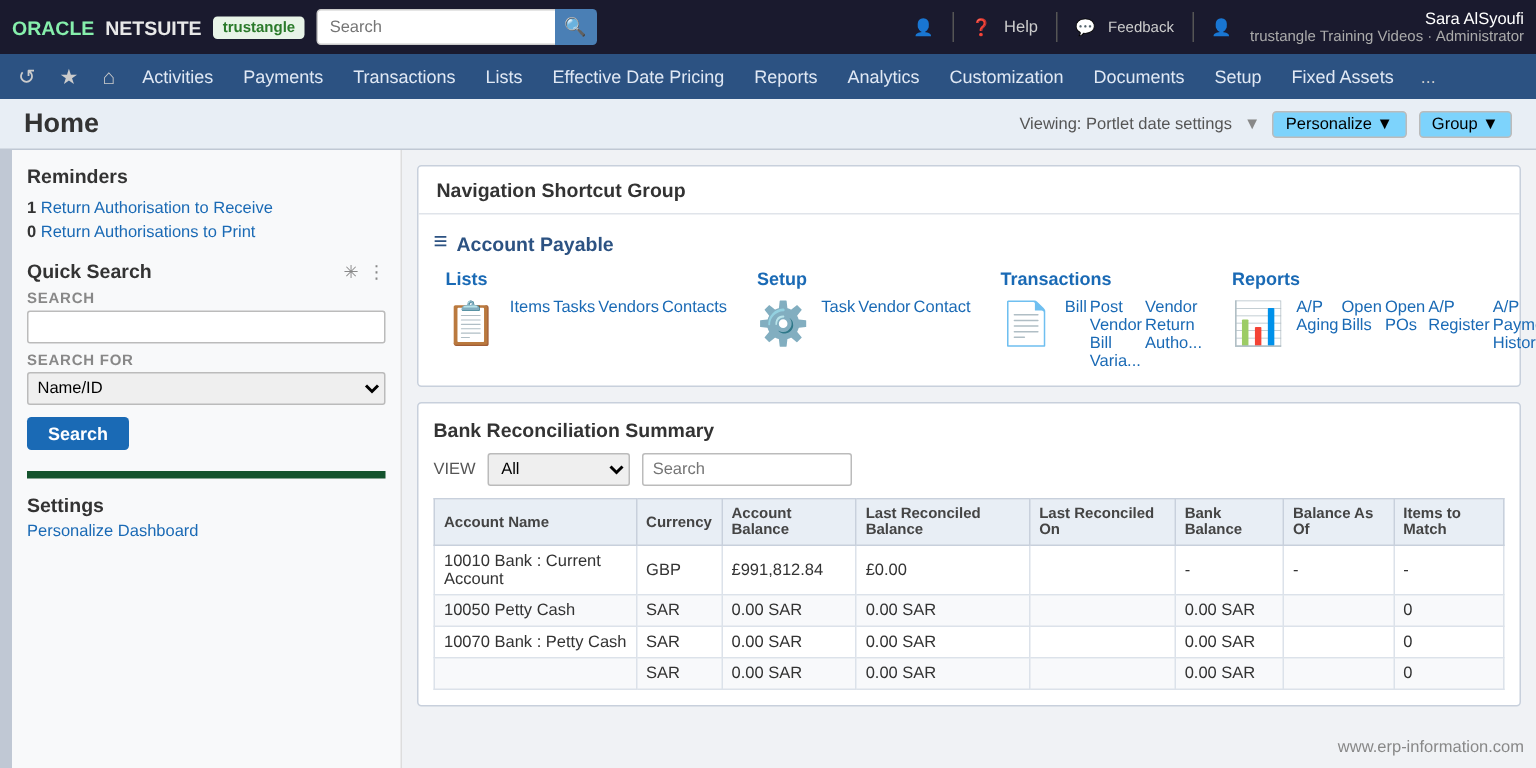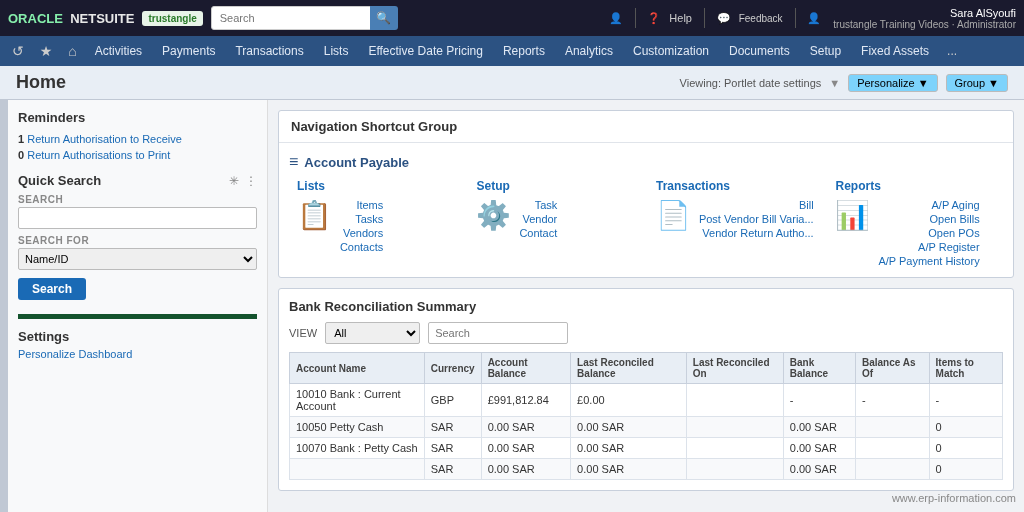--- a/index.html
+++ b/index.html
@@ -93,21 +93,21 @@
       display: flex; align-items: center; gap: 6px; margin-bottom: 8px;
       font-size: 13px; font-weight: bold; color: #2c5282;
     }
     .menu-icon { color: #2c5282; font-size: 16px; }
 
     .shortcut-columns { display: flex; gap: 20px; padding: 0 8px; }
     .shortcut-col { flex: 1; }
     .shortcut-col-title { font-size: 12px; font-weight: bold; color: #1a6ab5; margin-bottom: 6px; }
     .shortcut-col-content { display: flex; gap: 8px; align-items: flex-start; }
     .shortcut-icon { font-size: 28px; }
-    .shortcut-links { display: flex; flex-direction: column; gap: 2px; align-items: flex-end; }
+    .shortcut-links { display: flex; flex-direction: row; gap: 2px; }
     .shortcut-link { font-size: 11px; color: #1a6ab5; cursor: pointer; }
 
     
     .bank-section { padding: 10px; }
     .bank-title { font-size: 13px; font-weight: bold; color: #333; margin-bottom: 8px; }
     .bank-controls { display: flex; align-items: center; gap: 8px; margin-bottom: 8px; }
     .bank-label { font-size: 11px; color: #555; }
     .bank-select { height: 22px; border: 1px solid #bbb; border-radius: 2px; font-size: 11px; padding: 0 4px; }
     .bank-search { height: 22px; border: 1px solid #bbb; border-radius: 2px; font-size: 11px; padding: 0 6px; width: 140px; }
 

